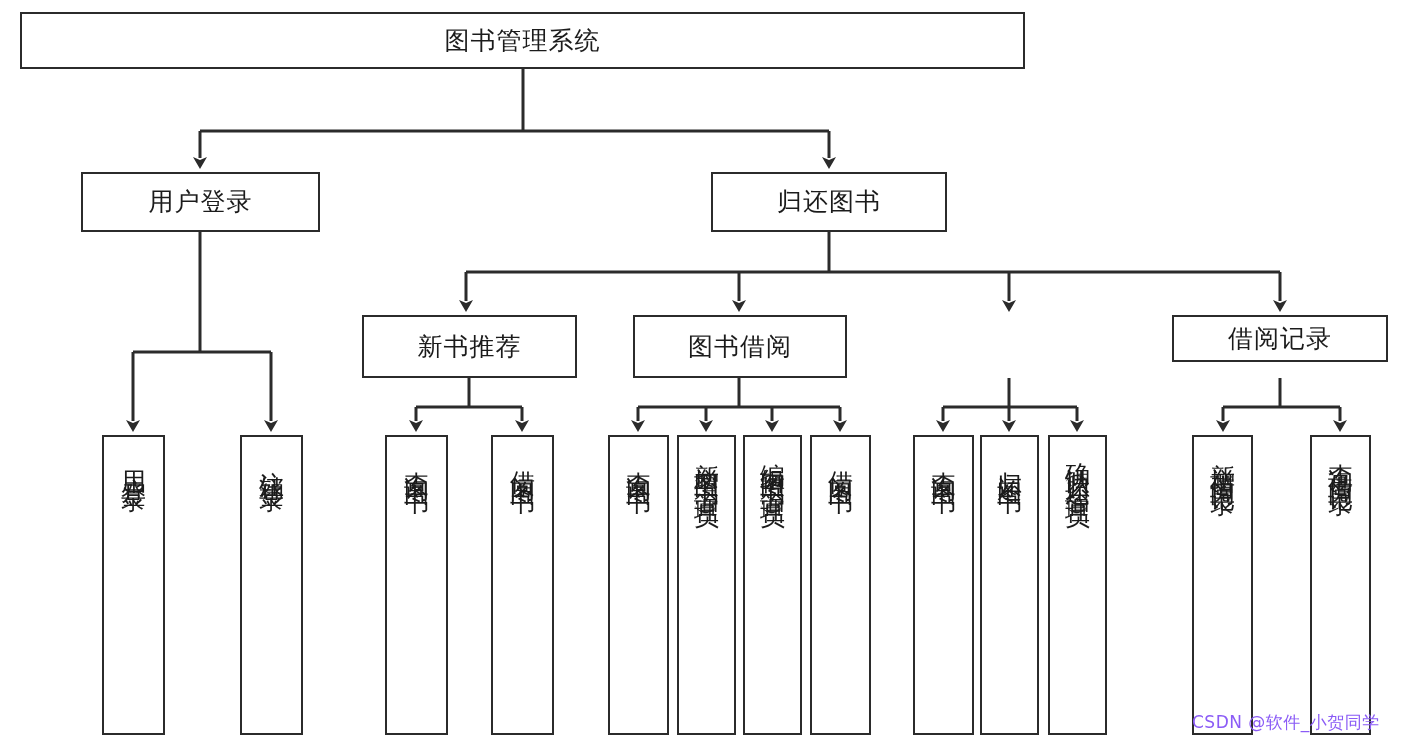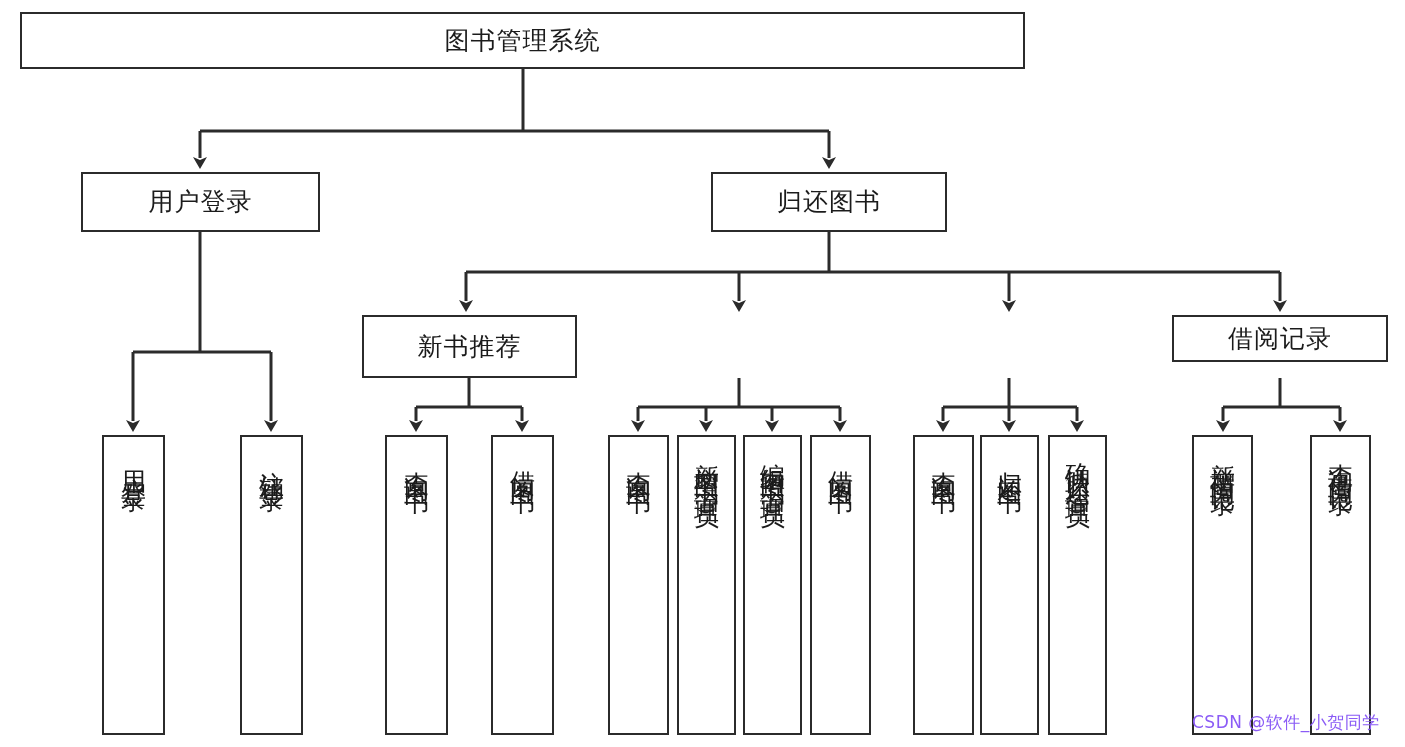--- a/index.html
+++ b/index.html
@@ -127,20 +127,23 @@
   </div>
 
   <div class="node h" style="left:711px;top:172px;width:236px;height:60px;">
     <span class="lbl">归还图书</span>
   </div>
 
   <div class="node h" style="left:362px;top:315px;width:215px;height:63px;">
     <span class="lbl">新书推荐</span>
   </div>
 
+  <div class="node h" style="left:633px;top:315px;width:214px;height:63px;">
+    <span class="lbl">图书借阅</span>
+  </div>
 
 
   <div class="node h" style="left:1172px;top:315px;width:216px;height:47px;">
     <span class="lbl">借阅记录</span>
   </div>
 
   <div class="node leaf" style="left:102px;top:435px;width:63px;height:300px;">
     <span class="lbl">用户登录</span>
   </div>
 

